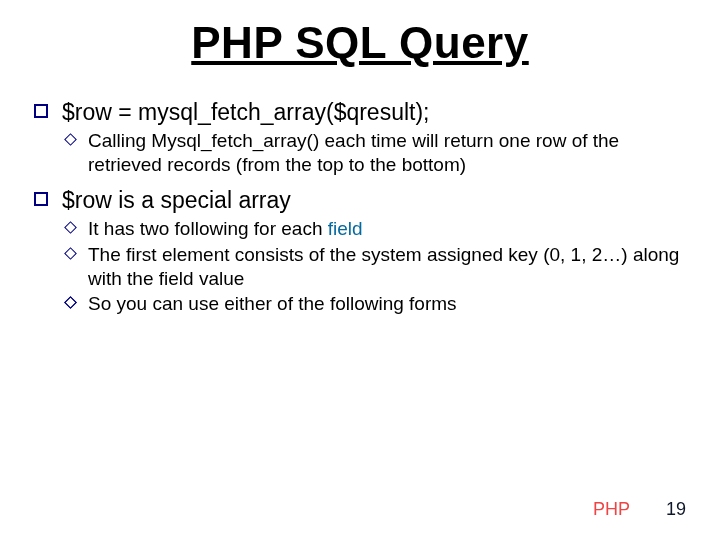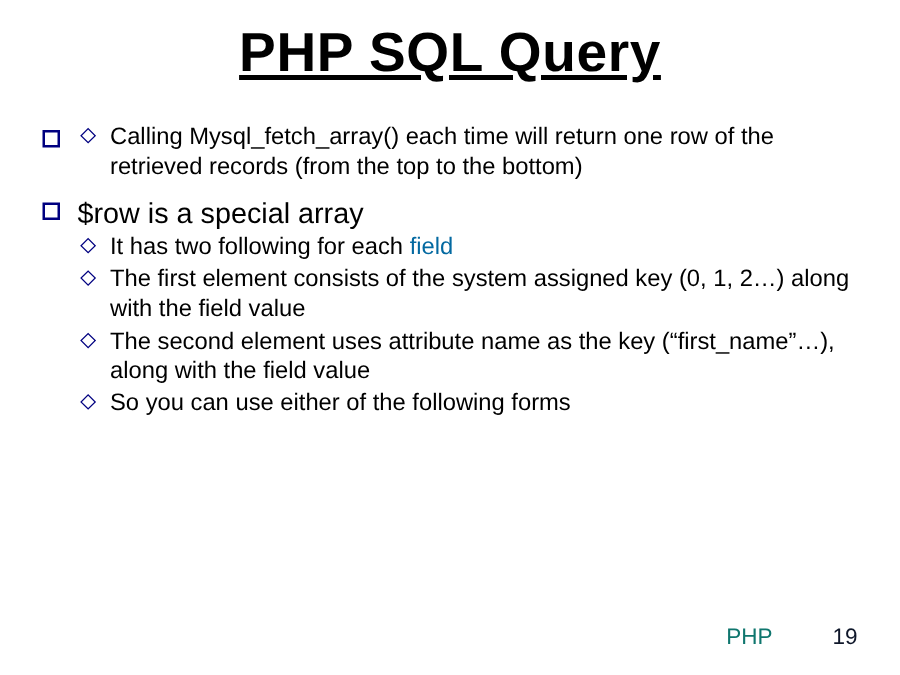--- a/index.html
+++ b/index.html
@@ -88,44 +88,45 @@
     position: absolute;
     left: 0;
     top: 0;
     color: #000;
   }
   .hl {
     color: #0369a1;
   }
   .footer-label {
     position: absolute;
-    right: 102px;
+    right: 90px;
     bottom: 20px;
     font-size: 18px;
-    color: #0f766e;
+    color: #ef4444;
   }
   .footer-num {
     position: absolute;
     right: 34px;
     bottom: 20px;
     font-size: 18px;
     color: #0f172a;
   }
 </style>
 </head>
 <body>
 
 <div class="slide">
 
   <h1 class="title">PHP SQL Query</h1>
 
   <ul class="lvl1">
 
     <li>
       <span class="bullet-sq"></span>
+      <span>$row = mysql_fetch_array($qresult);</span>
       <ul class="lvl2">
         <li>
           <span class="bullet-dia"></span>
           <span>Calling Mysql_fetch_array() each time will return one row of the retrieved records (from the top to the bottom)</span>
         </li>
       </ul>
     </li>
 
     <li>
       <span class="bullet-sq"></span>
@@ -134,21 +135,20 @@
         <li>
           <span class="bullet-dia"></span>
           <span>It has two following for each </span><span class="hl">field</span>
         </li>
         <li>
           <span class="bullet-dia"></span>
           <span>The first element consists of the system assigned key (0, 1, 2…) along with the field value</span>
         </li>
         <li>
           <span class="bullet-dia"></span>
-          <span>The second element uses attribute name as the key (“first_name”…), along with the field value</span>
         </li>
         <li>
           <span class="bullet-dia"></span>
           <span>So you can use either of the following forms</span>
         </li>
       </ul>
     </li>
 
   </ul>
 

